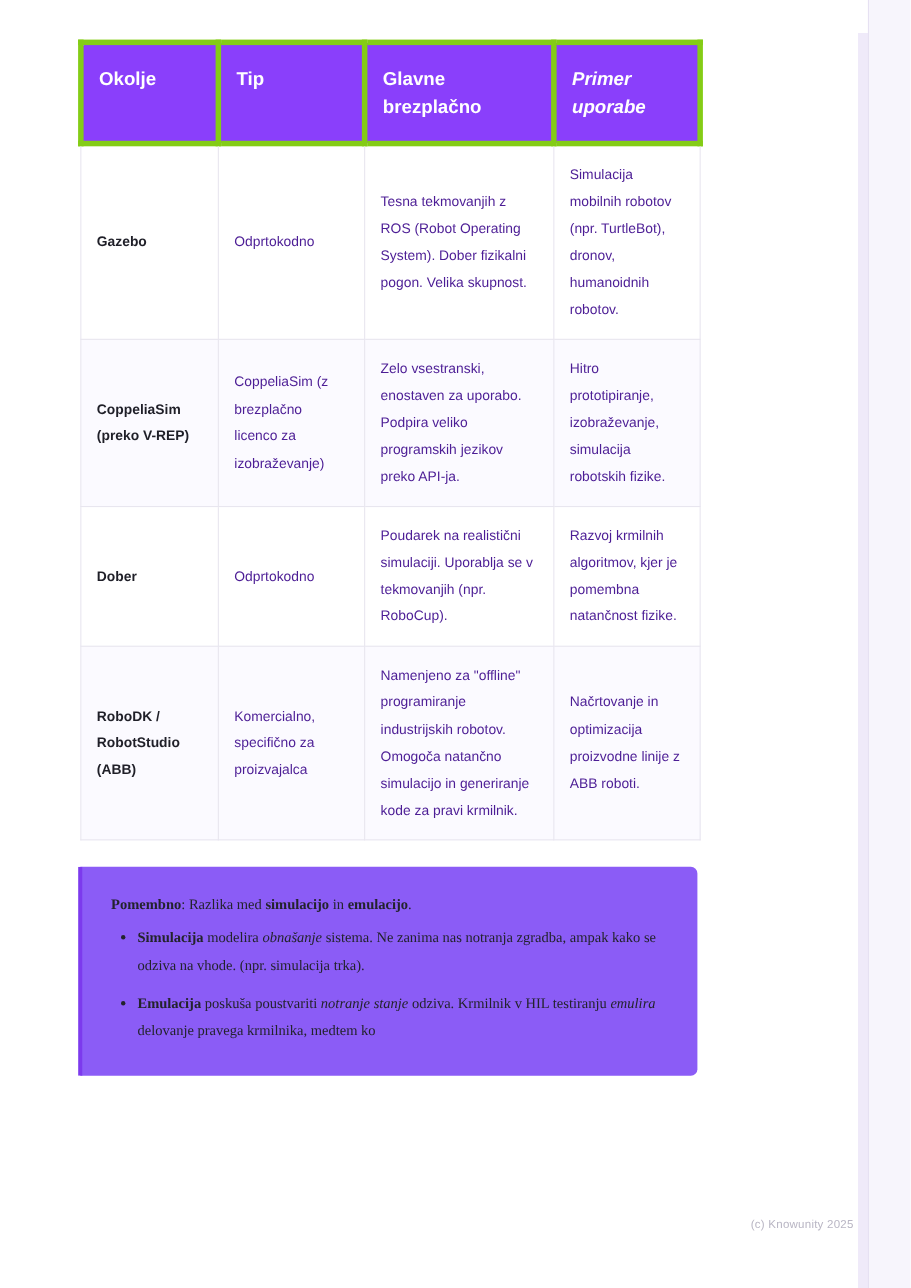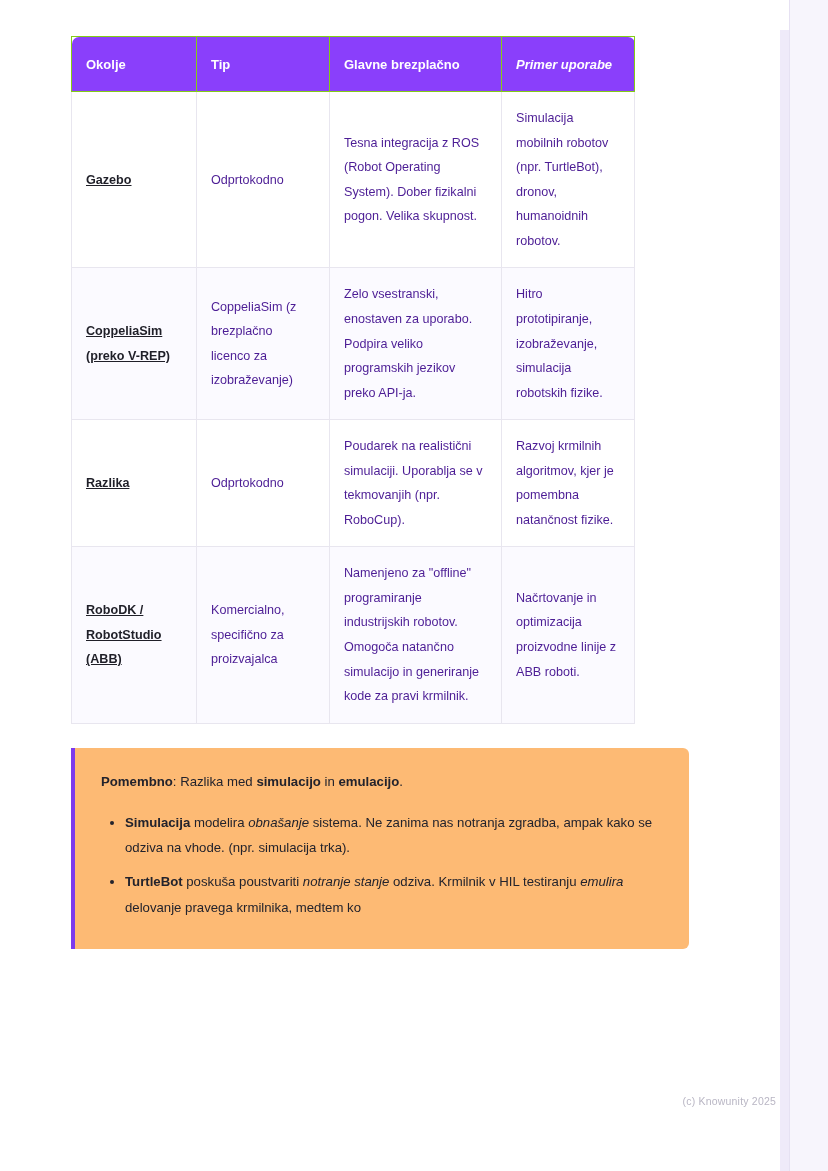--- a/index.html
+++ b/index.html
@@ -49,87 +49,87 @@
     border-collapse: collapse;
     width: 563px;
     table-layout: fixed;
     background: #ffffff;
   }
   table.matrix th {
     background: #8b3ff5;
     background: #8a3ffb;
     color: #ffffff;
     text-align: left;
-    font-size: 13px;
+    font-size: 17px;
     font-weight: bold;
     padding: 18px 14px 16px 14px;
     vertical-align: top;
     line-height: 1.55;
-    border: 1px solid #84cc16;
+    border: 5px solid #84cc16;
   }
   table.matrix th:first-child { border-top-left-radius: 7px; }
   table.matrix th:last-child { border-top-right-radius: 7px; font-style: italic; }
 
   table.matrix td {
     border: 1px solid #e8e6ef;
     padding: 14px;
     font-size: 12.6px;
     color: #4c1d95;
     line-height: 1.95;
     vertical-align: middle;
   }
   table.matrix td.name {
     font-weight: bold;
     color: #1f1f28;
-    text-decoration: underline;
   }
   table.matrix tbody tr:nth-child(even) td {
     background: #fbfaff;
   }
   table.matrix tbody tr:nth-child(odd) td {
     background: #ffffff;
   }
   col.c1 { width: 125px; }
   col.c2 { width: 133px; }
   col.c3 { width: 172px; }
   col.c4 { width: 133px; }
 
   
   .callout {
     margin-top: 24px;
-    background: #fdba74;
+    background: #8b5cf6;
     border-left: 4px solid #7c3aed;
     border-radius: 0 6px 6px 0;
     padding: 22px 22px 20px 26px;
-    width: 618px;
+    width: 563px;
+    font-family: Liberation Serif, serif;
   }
   .callout p.lead {
     margin: 0 0 6px 0;
     font-size: 13.2px;
     color: #23232c;
     line-height: 1.75;
   }
   .callout ul {
-    margin: 17px 0 0 0;
+    margin: 6px 0 0 0;
     padding-left: 24px;
   }
   .callout li {
     font-size: 13.2px;
     color: #23232c;
     line-height: 1.95;
     margin-bottom: 8px;
   }
   .callout li::marker { color: #23232c; }
   b { font-weight: bold; }
   i { font-style: italic; }
 
   .footer-credit {
     position: absolute;
     right: 52px;
-    bottom: 64px;
+    bottom: 52px;
     font-size: 10.5px;
     color: #b9b6c4;
     letter-spacing: 0.2px;
   }
 </style>
 </head>
 <body>
 
 <div class="page">
 
@@ -151,31 +151,31 @@
           <th>Okolje</th>
           <th>Tip</th>
           <th>Glavne brezplačno</th>
           <th>Primer uporabe</th>
         </tr>
       </thead>
       <tbody>
         <tr>
           <td class="name">Gazebo</td>
           <td>Odprtokodno</td>
-          <td>Tesna integracija z ROS (Robot Operating System). Dober fizikalni pogon. Velika skupnost.</td>
+          <td>Tesna tekmovanjih z ROS (Robot Operating System). Dober fizikalni pogon. Velika skupnost.</td>
           <td>Simulacija mobilnih robotov (npr. TurtleBot), dronov, humanoidnih robotov.</td>
         </tr>
         <tr>
           <td class="name">CoppeliaSim (preko V-REP)</td>
           <td>CoppeliaSim (z brezplačno licenco za izobraževanje)</td>
           <td>Zelo vsestranski, enostaven za uporabo. Podpira veliko programskih jezikov preko API-ja.</td>
           <td>Hitro prototipiranje, izobraževanje, simulacija robotskih fizike.</td>
         </tr>
         <tr>
-          <td class="name">Razlika</td>
+          <td class="name">Dober</td>
           <td>Odprtokodno</td>
           <td>Poudarek na realistični simulaciji. Uporablja se v tekmovanjih (npr. RoboCup).</td>
           <td>Razvoj krmilnih algoritmov, kjer je pomembna natančnost fizike.</td>
         </tr>
         <tr>
           <td class="name">RoboDK / RobotStudio (ABB)</td>
           <td>Komercialno, specifično za proizvajalca</td>
           <td>Namenjeno za "offline" programiranje industrijskih robotov. Omogoča natančno simulacijo in generiranje kode za pravi krmilnik.</td>
           <td>Načrtovanje in optimizacija proizvodne linije z ABB roboti.</td>
         </tr>
@@ -184,21 +184,21 @@
 
     <div class="callout">
       <p class="lead">
         <b>Pomembno</b><span>: Razlika med </span><b>simulacijo</b><span> in </span><b>emulacijo</b><span>.</span>
       </p>
       <ul>
         <li>
           <b>Simulacija</b><span> modelira </span><i>obnašanje</i><span> sistema. Ne zanima nas notranja zgradba, ampak kako se odziva na vhode. (npr. simulacija trka).</span>
         </li>
         <li>
-          <b>TurtleBot</b><span> poskuša poustvariti </span><i>notranje stanje</i><span> odziva. Krmilnik v HIL testiranju </span><i>emulira</i><span> delovanje pravega krmilnika, medtem ko</span>
+          <b>Emulacija</b><span> poskuša poustvariti </span><i>notranje stanje</i><span> odziva. Krmilnik v HIL testiranju </span><i>emulira</i><span> delovanje pravega krmilnika, medtem ko</span>
         </li>
       </ul>
     </div>
 
   </div>
 
   <div class="footer-credit">(c) Knowunity 2025</div>
 
 </div>
 

